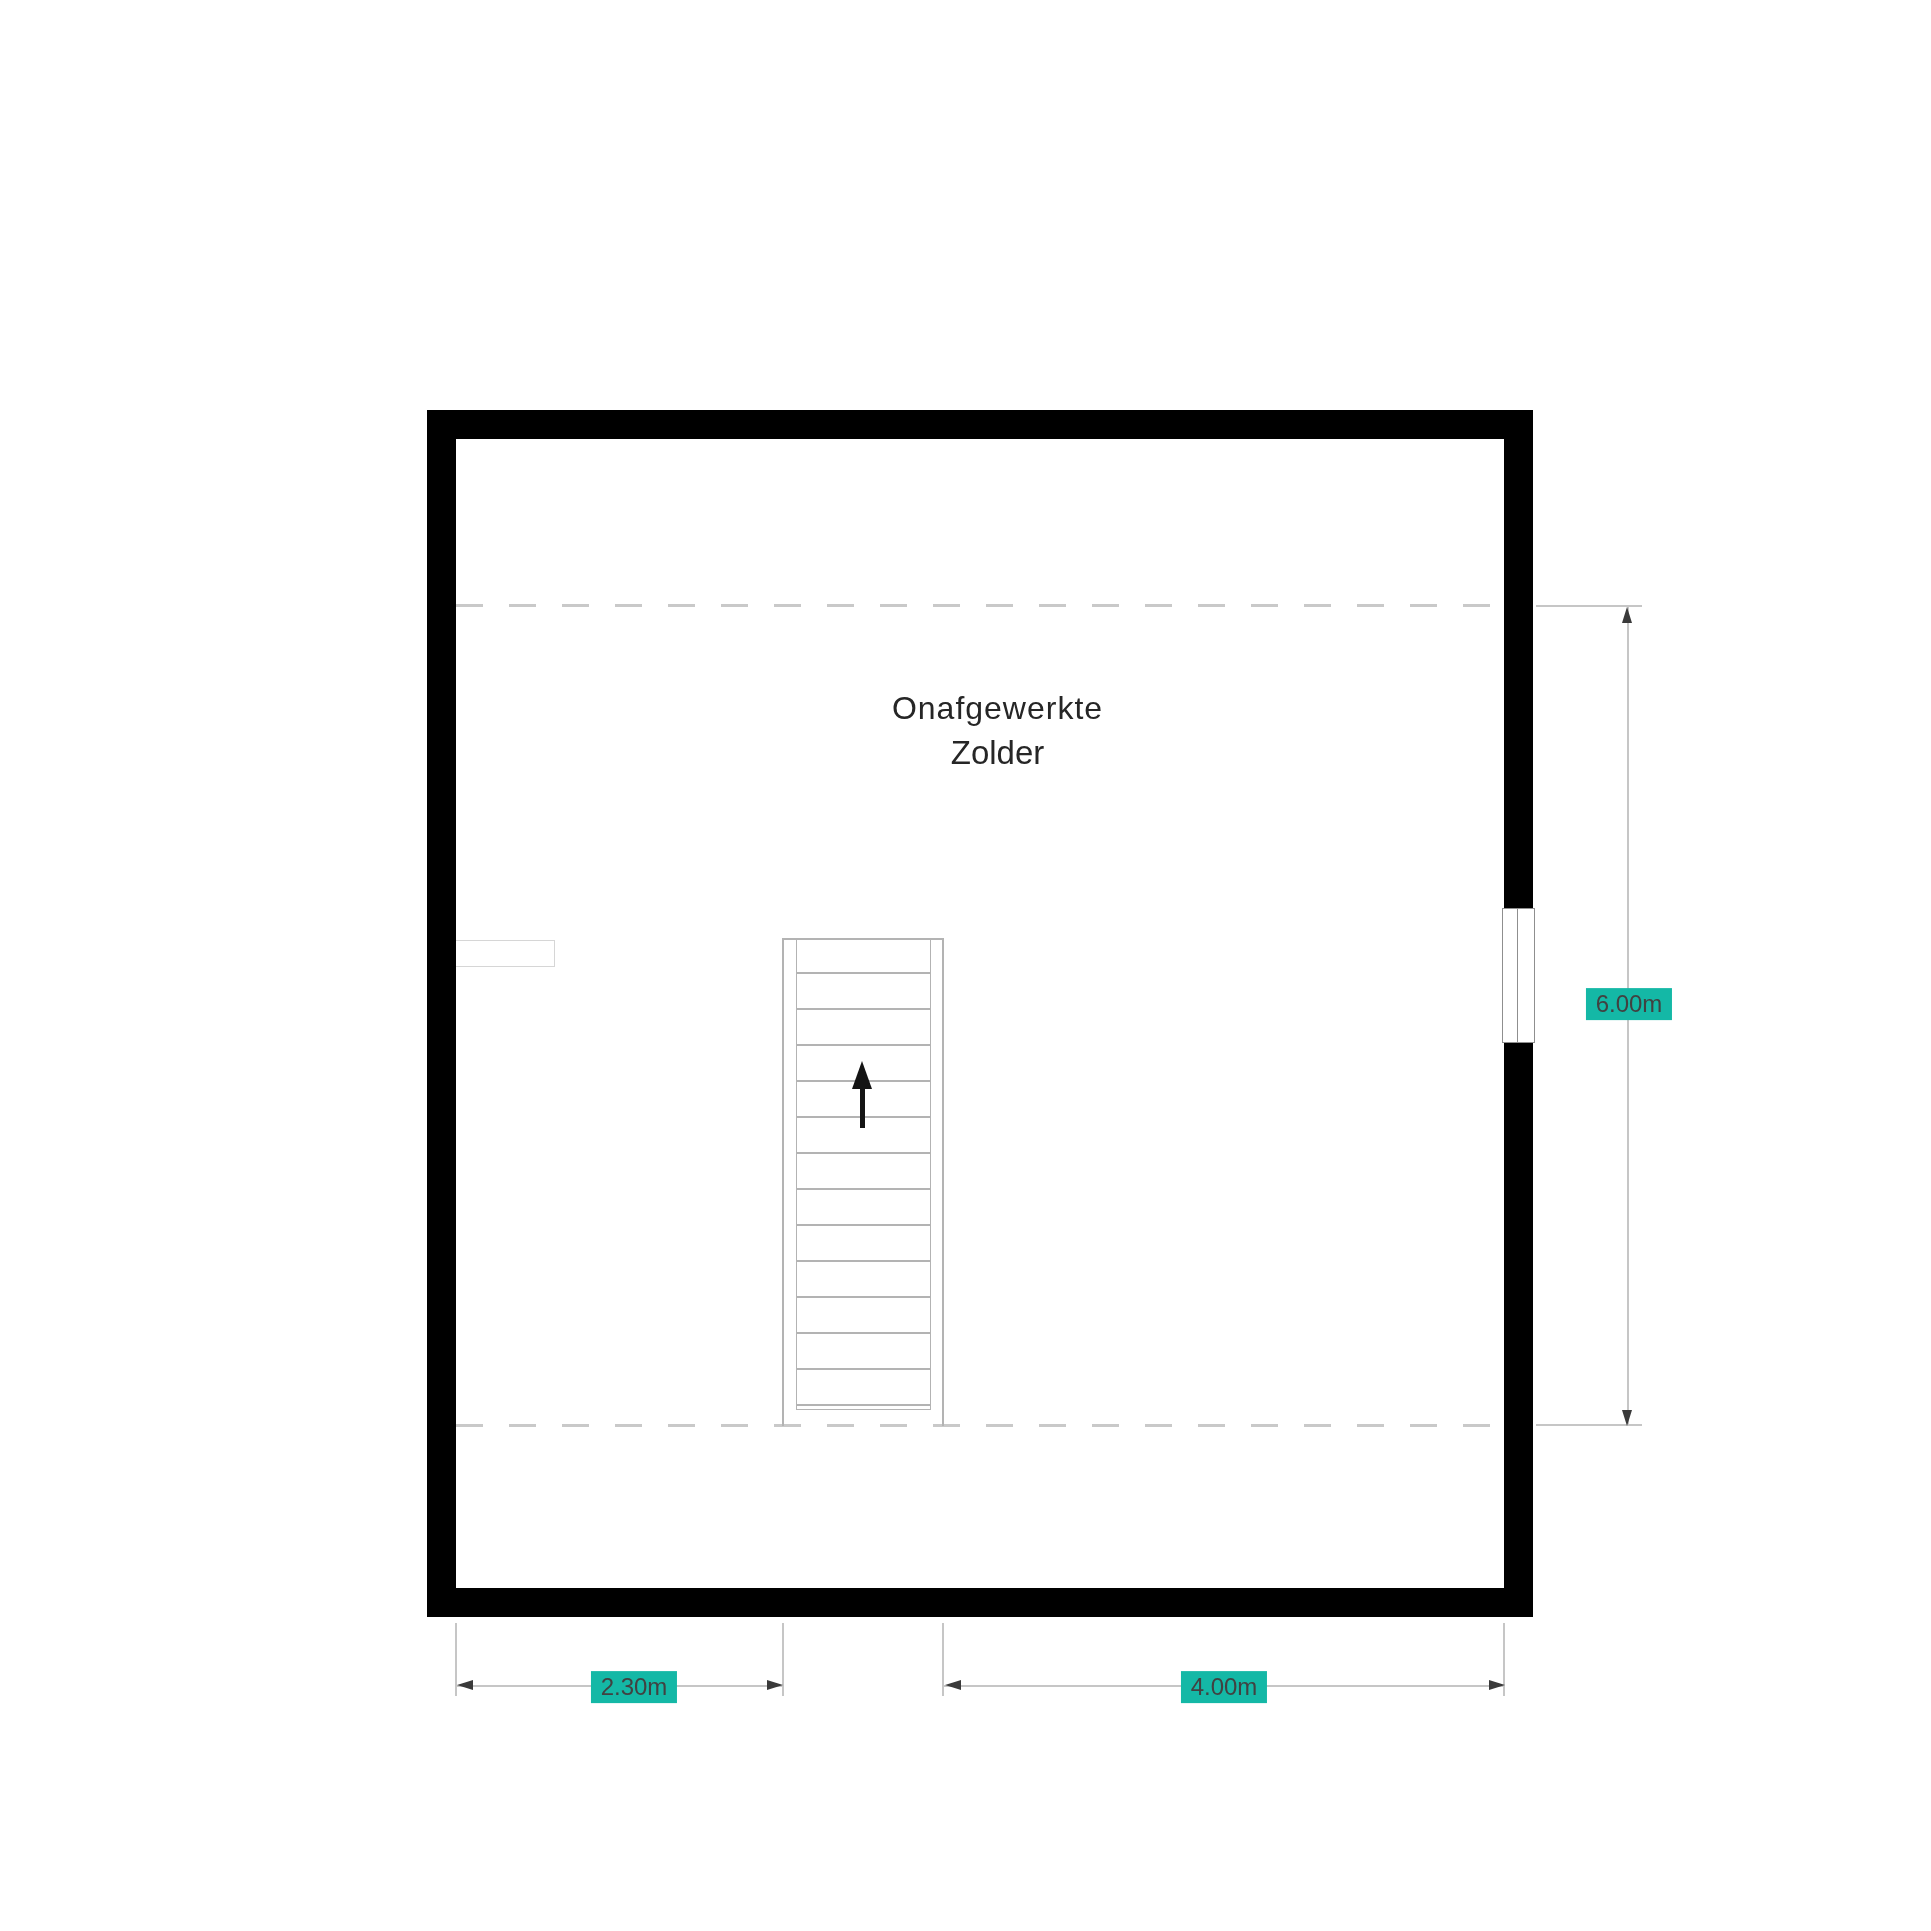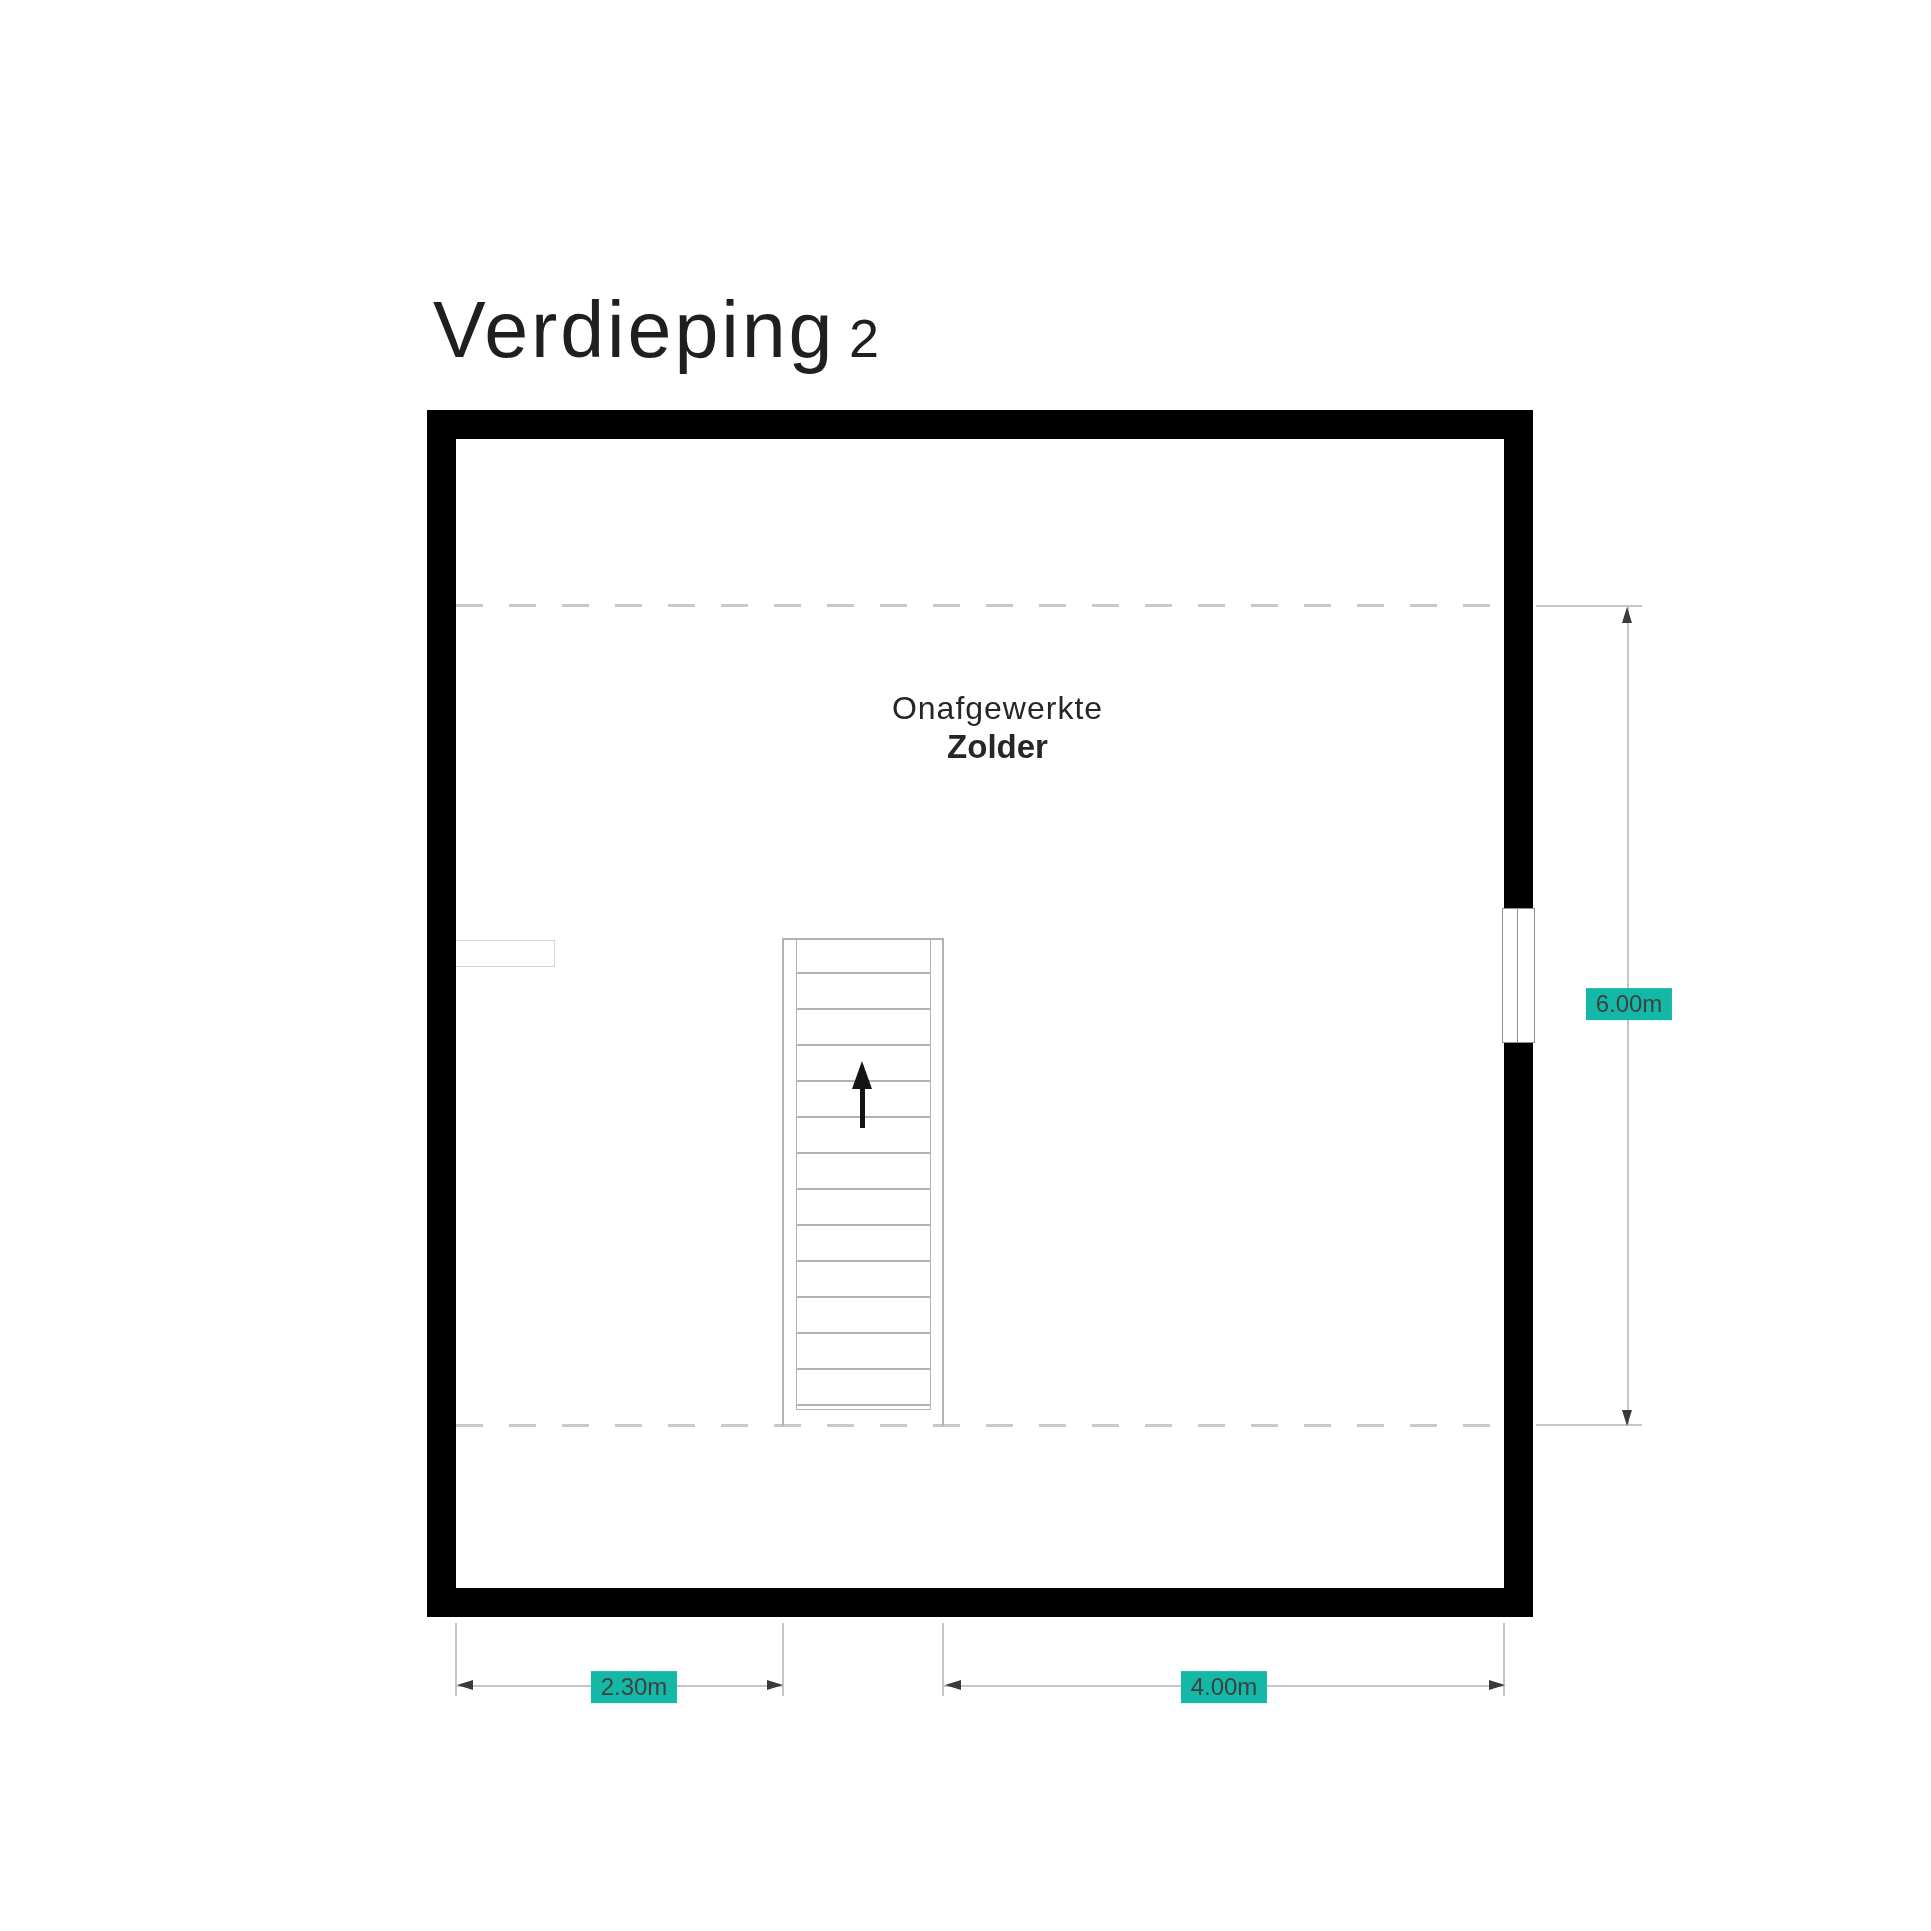--- a/index.html
+++ b/index.html
@@ -67,21 +67,21 @@
     border-left:10.6px solid transparent;border-right:10.6px solid transparent;
     border-bottom:28px solid #141414;
   }
 
   
   .room-label{
     left:850px;top:689px;width:295px;
     text-align:center;color:#262626;line-height:1.2;
   }
   .room-label .room-line1{font-size:32px;font-weight:400;letter-spacing:1px;}
-  .room-label .room-line2{font-size:33px;font-weight:700;margin-top:0;}
+  .room-label .room-line2{font-size:33px;font-weight:400;margin-top:6px;}
 
   
   .ext-v{width:1.9px;height:73px;top:1623px;background:#c6c6c6;}
   .ext-h{height:1.9px;width:106px;left:1536px;background:#c6c6c6;}
   .dim-h{height:1.9px;top:1685px;background:#c6c6c6;}
   .dim-v{width:1.9px;left:1627px;background:#c6c6c6;}
 
   .dim-label{
     transform:translate(-50%,-50%);
     background:#14b8a6;padding:1.9px 9.7px;
@@ -92,23 +92,20 @@
   .arr-left{border-top:5.8px solid transparent;border-bottom:5.8px solid transparent;border-right:16.4px solid #3a3a3a;}
   .arr-right{border-top:5.8px solid transparent;border-bottom:5.8px solid transparent;border-left:16.4px solid #3a3a3a;}
   .arr-up{border-left:5.8px solid transparent;border-right:5.8px solid transparent;border-bottom:16.4px solid #3a3a3a;}
   .arr-down{border-left:5.8px solid transparent;border-right:5.8px solid transparent;border-top:16.4px solid #3a3a3a;}
 </style>
 </head>
 <body>
 
 <div class="canvas">
 
-  <div class="abs plan-title">
-    <span>Verdieping</span><span class="title-number">2</span>
-  </div>
 
   <div class="abs walls"></div>
 
   <div class="abs dash-line dash-top"></div>
   <div class="abs dash-line dash-bottom"></div>
 
   <div class="abs wall-notch"></div>
 
   <div class="abs window-right">
     <div class="window-centerline"></div>

